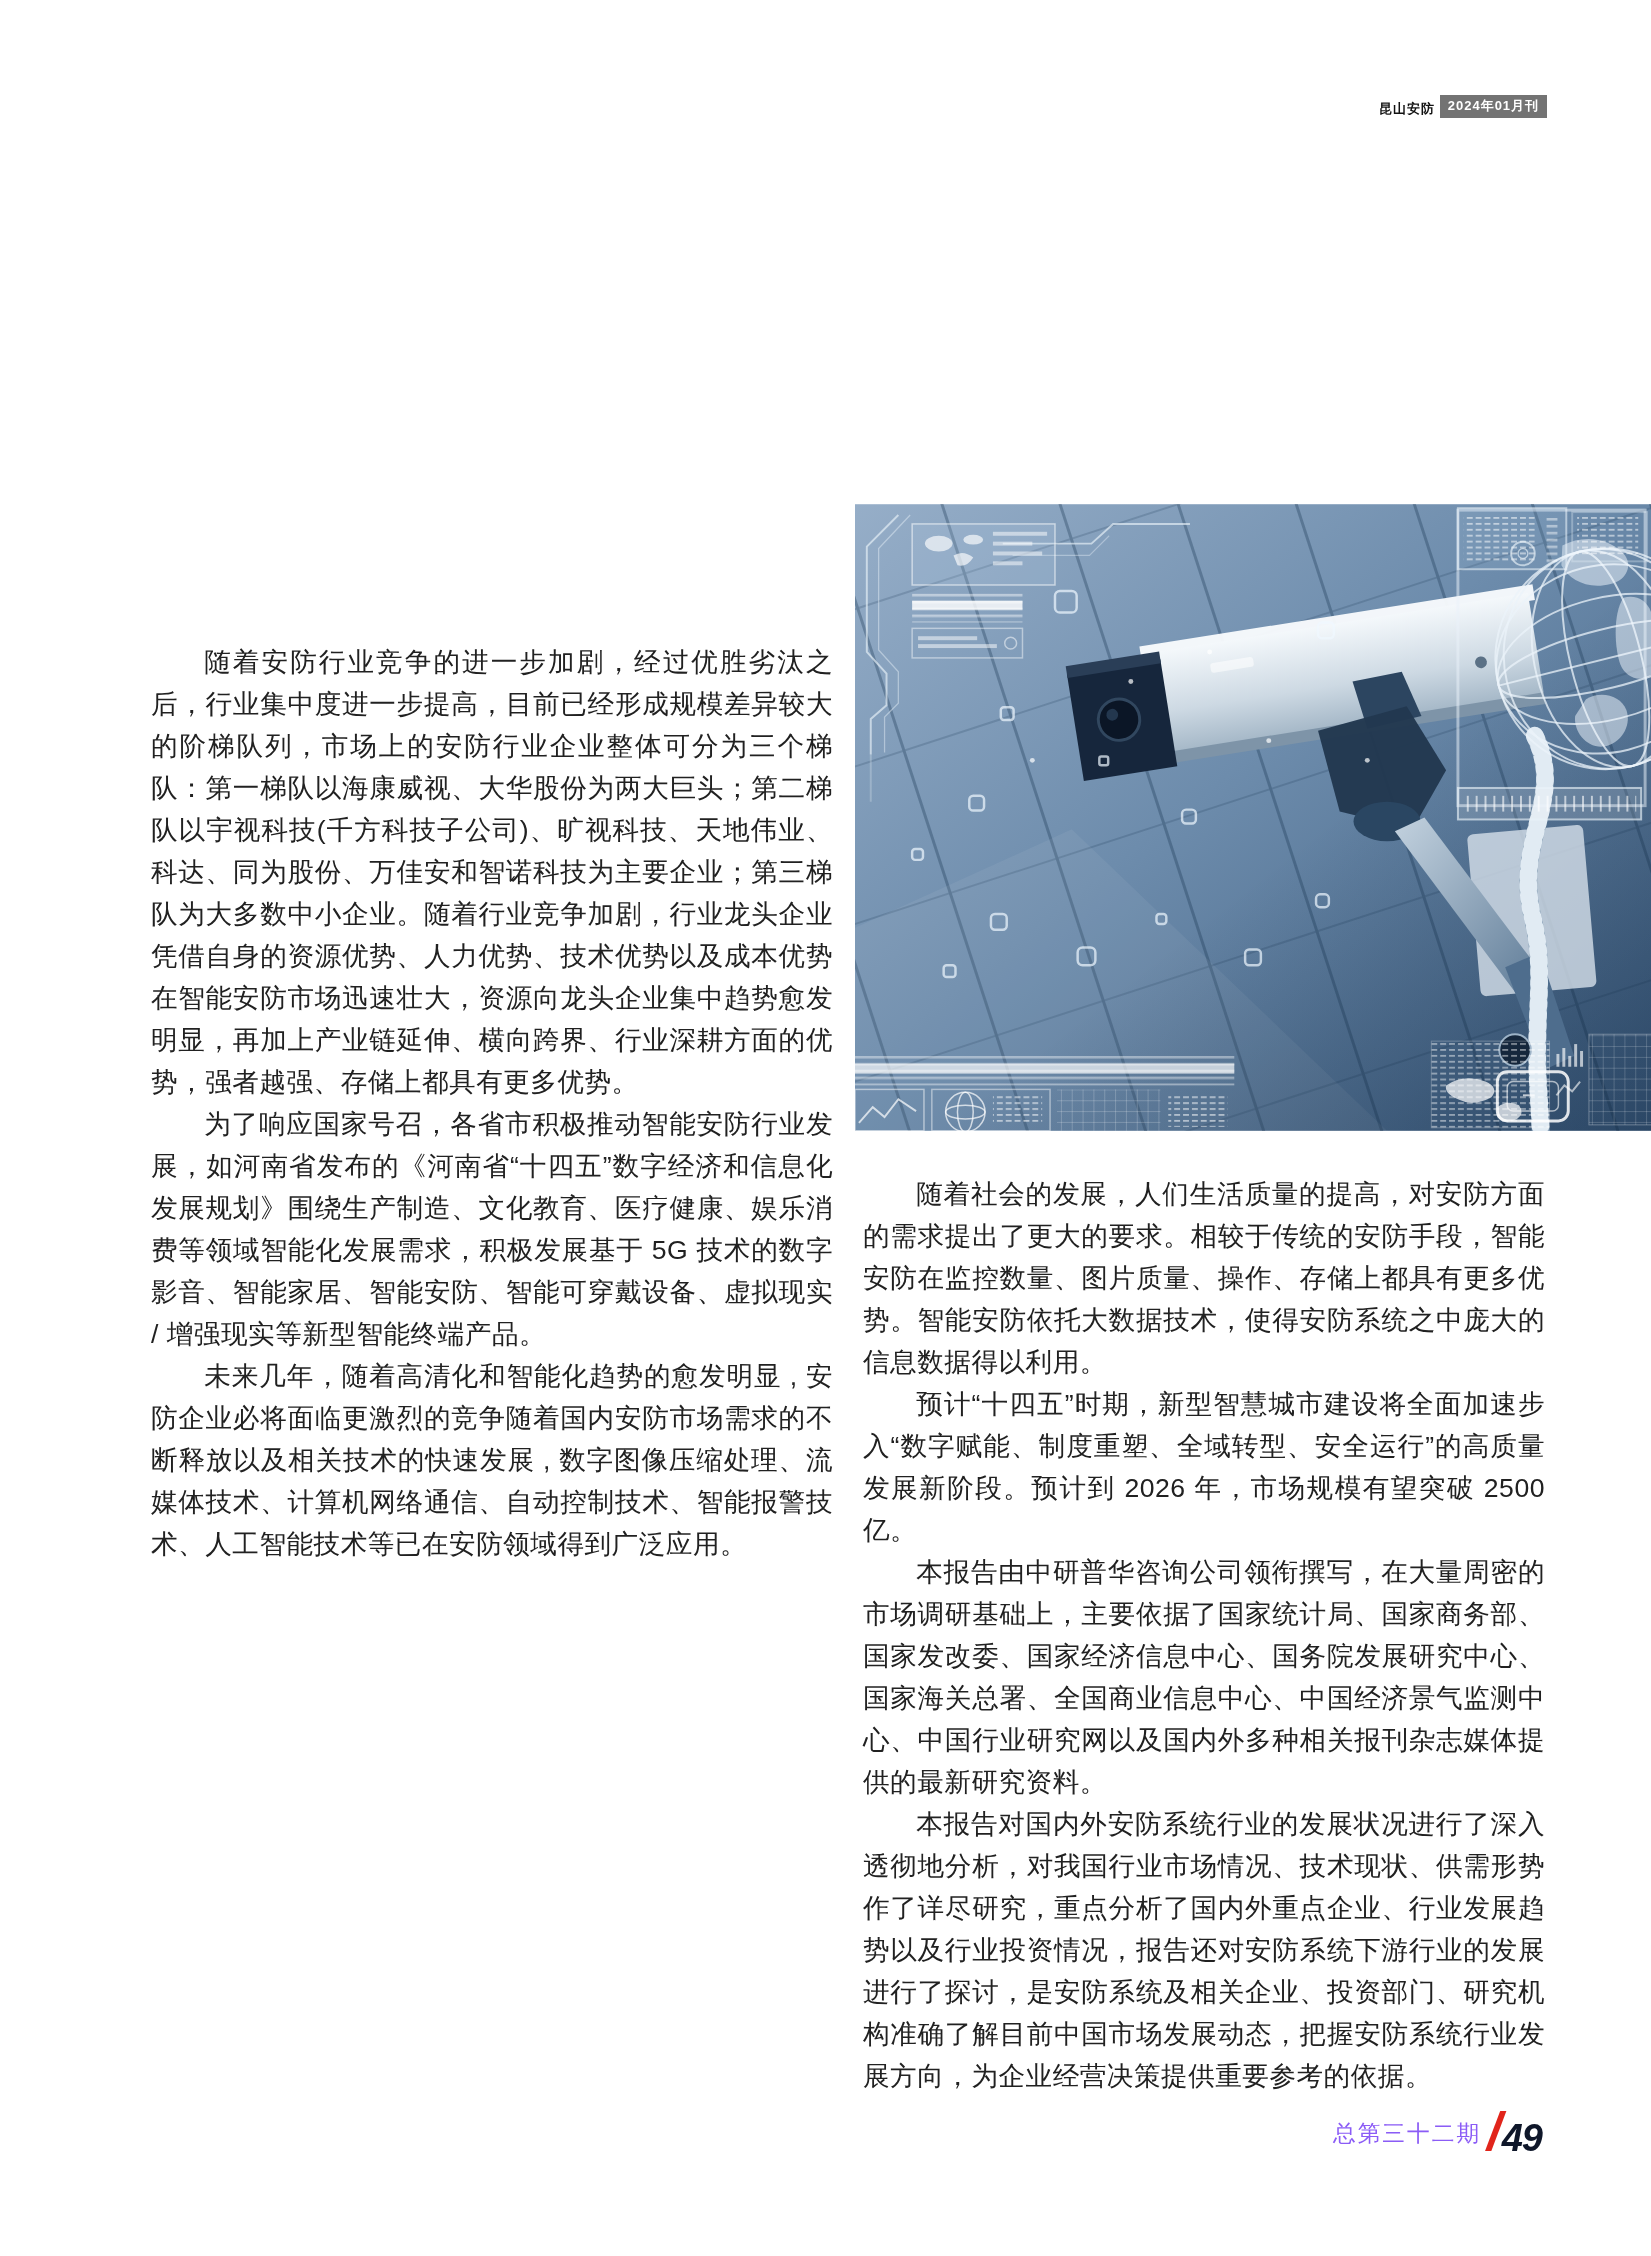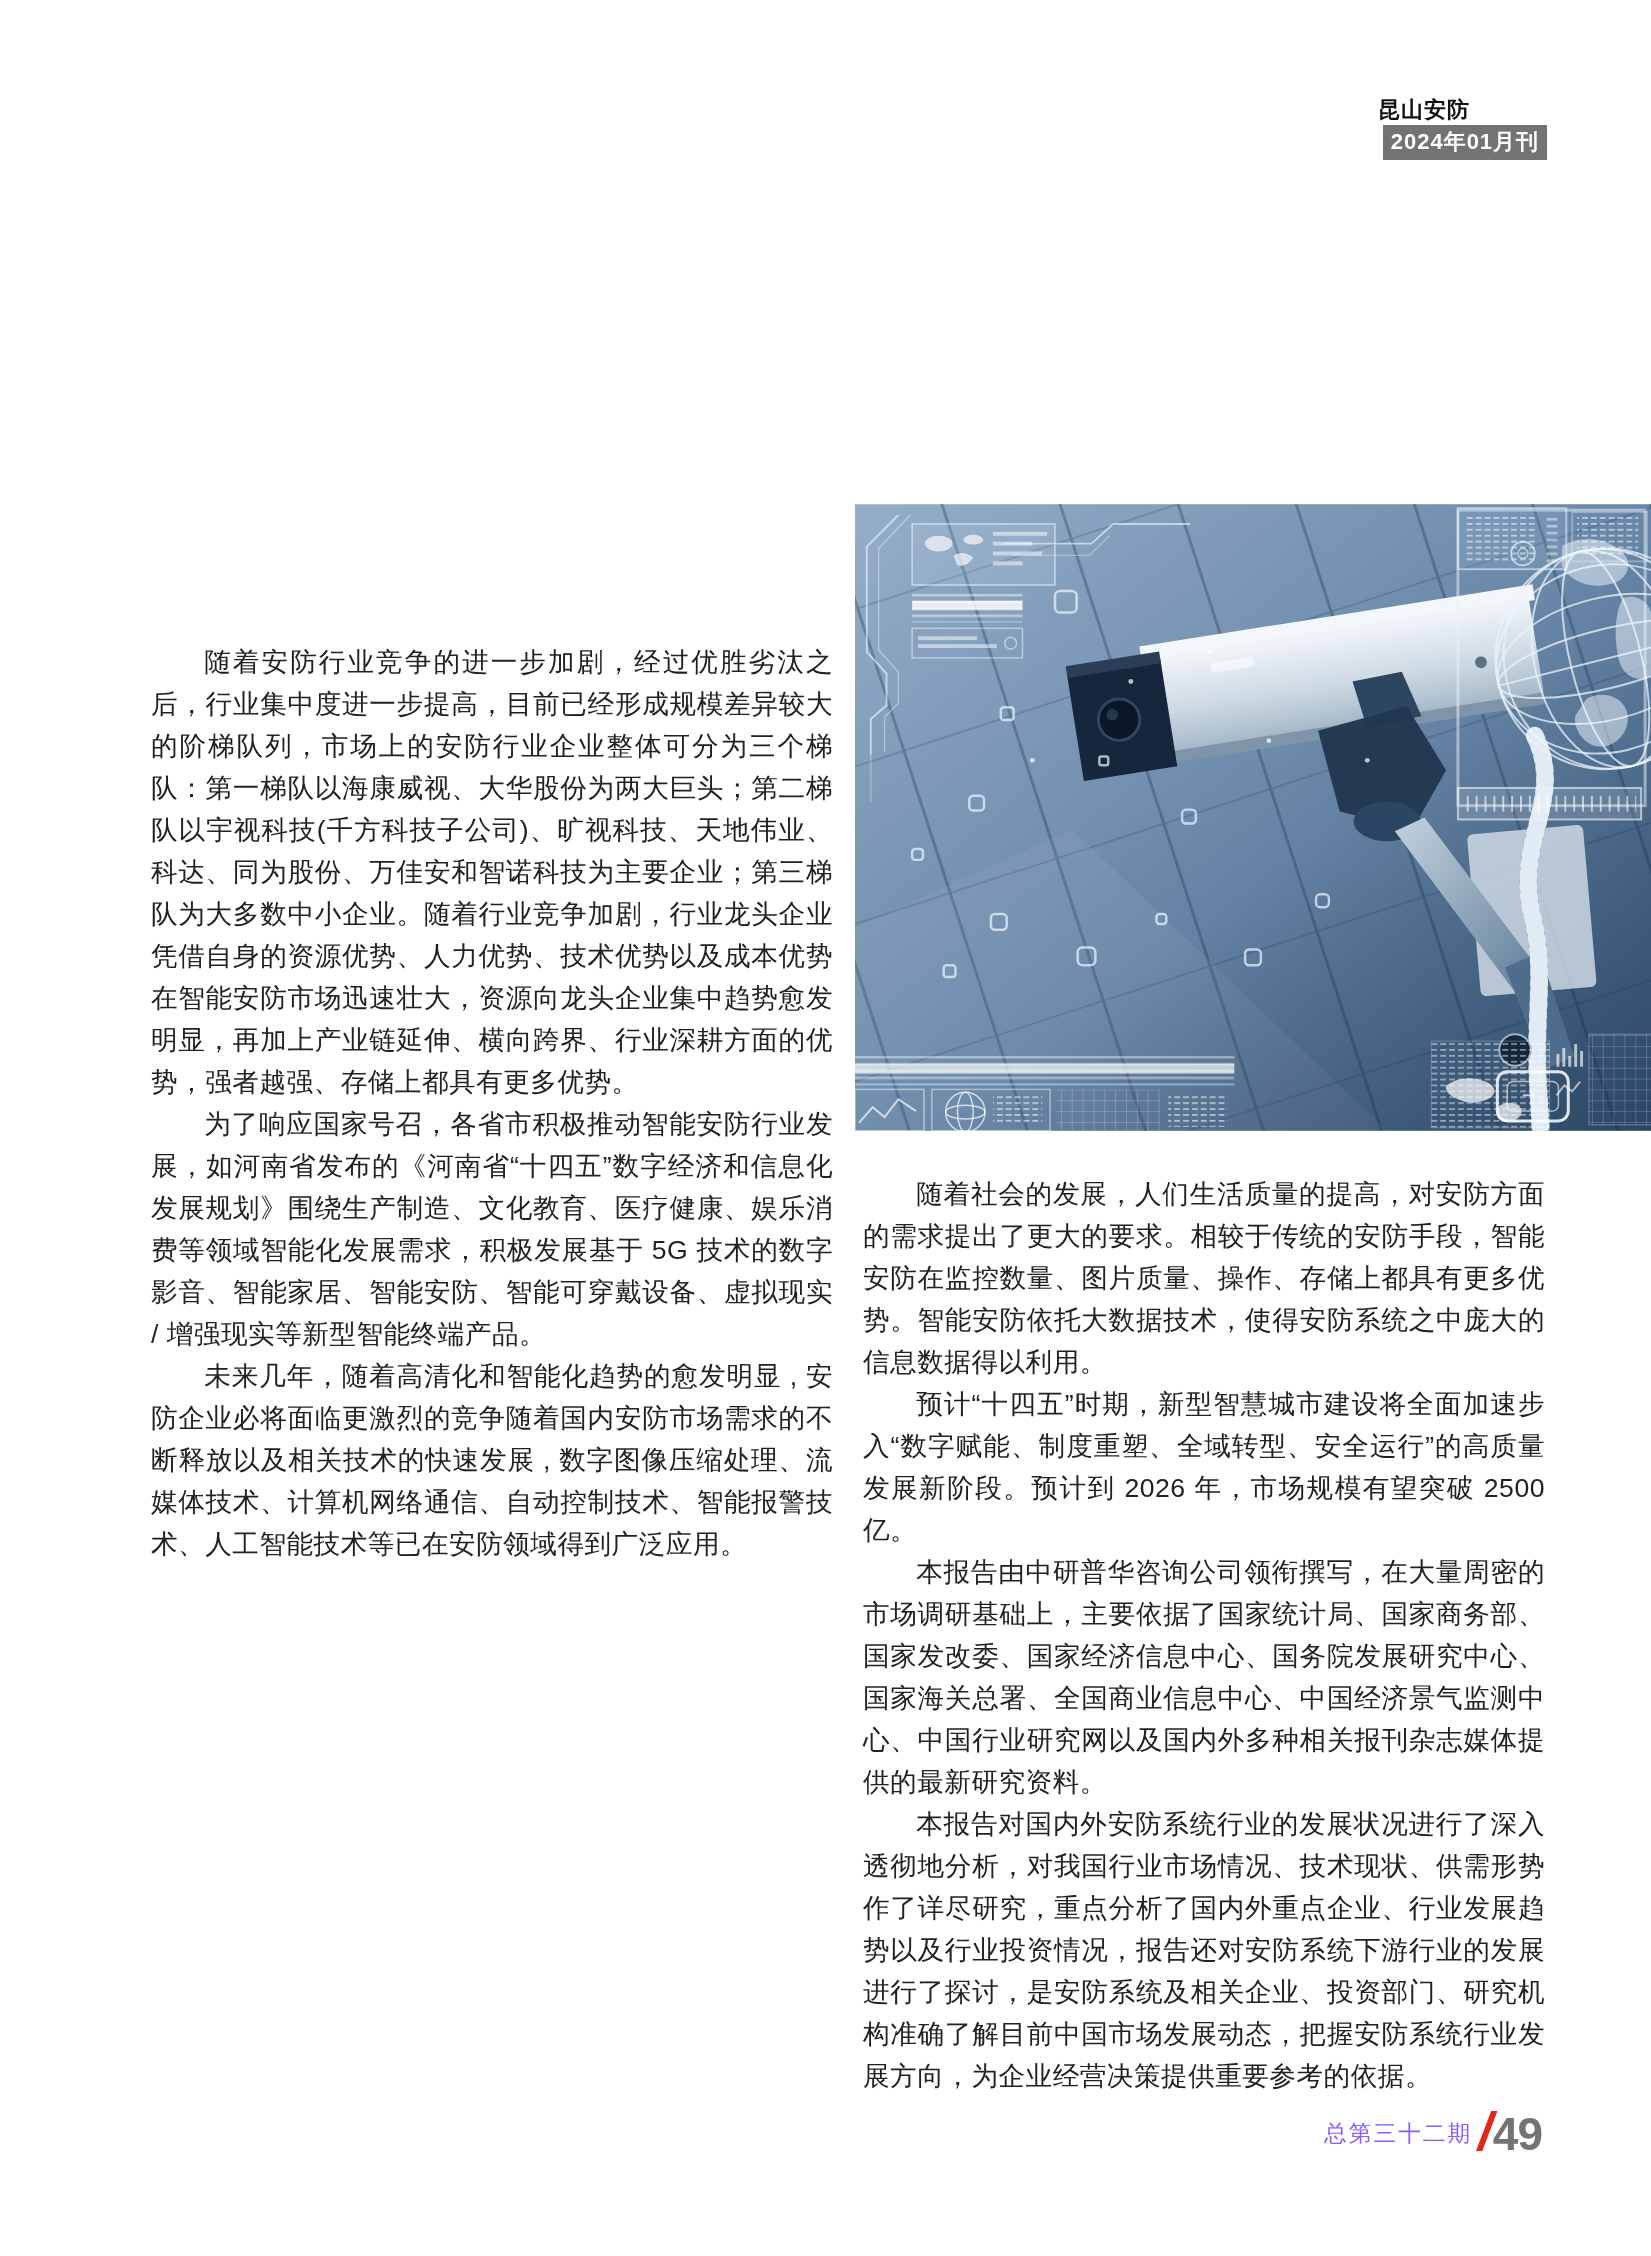--- a/index.html
+++ b/index.html
@@ -3,22 +3,22 @@
 <meta charset="utf-8">
 <style>
   html,body { margin:0; padding:0; background:#888; }
   .page {
     position:relative; width:1652px; height:2257px; margin:0 auto;
     background:#ffffff; overflow:hidden;
     font-family:"Liberation Sans","DejaVu Sans",sans-serif;
   }
   .header {
     position:absolute; top:95px; right:105px;
-    display:flex; align-items:flex-start;
-    font-size:22px; font-weight:700; color:#111; letter-spacing:1px;flex-direction:column;
+    display:flex; align-items:flex-end;
+    font-size:13px; font-weight:700; color:#111; letter-spacing:1px;
   }
   .issue-badge {
     display:inline-block; background:#737373; color:#fff;
     padding:2px 7.9px 3px; margin-left:4.9px; font-weight:700; letter-spacing:1px;
   }
   .photo-frame {
     position:absolute; left:855px; top:504px; width:797px; height:627px;
     overflow:hidden;
   }
   .photo-frame svg { display:block; }
@@ -33,22 +33,22 @@
   .footer {
     position:absolute; top:2108px; right:110px;
     display:flex; align-items:flex-end;
   }
   .footer-label { font-size:22.7px; color:#8b5cf6; letter-spacing:2px; padding-bottom:7.9px; }
   .footer-slash {
     color:#e1251b; font-size:53px; line-height:0.92;
     font-weight:700; font-style:italic; margin:0 0 0 5.9px;
   }
   .footer-page {
-    color:#737373; font-size:46px; line-height:1;
-    font-weight:700; letter-spacing:-1px;
+    color:#0f172a; font-size:38px; line-height:1;
+    font-weight:700; font-style:italic; letter-spacing:-1px;
   }
 </style>
 </head>
 <body>
 
 <div class="page">
 
   <div class="header">
     <span>昆山安防</span>
     <span class="issue-badge">2024年01月刊</span>

